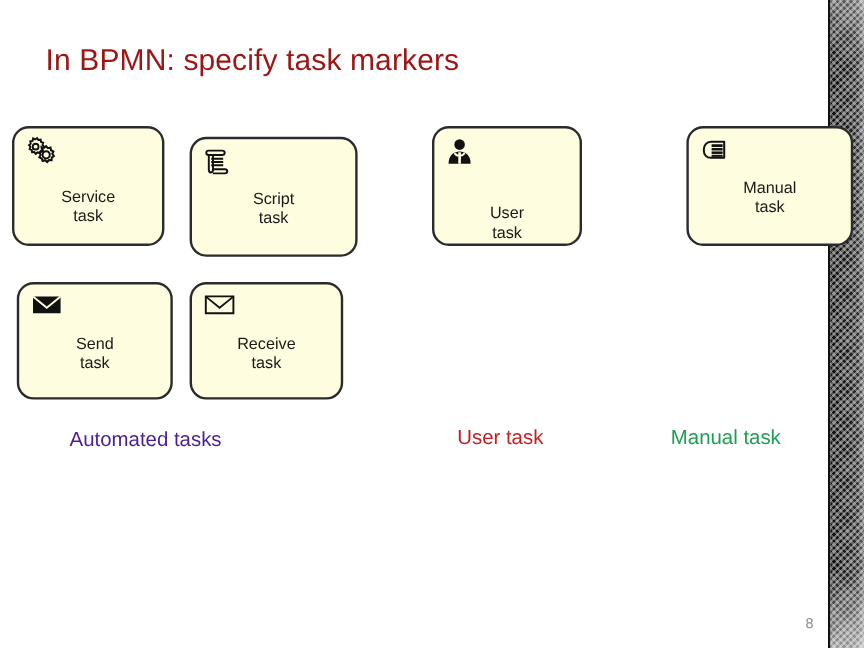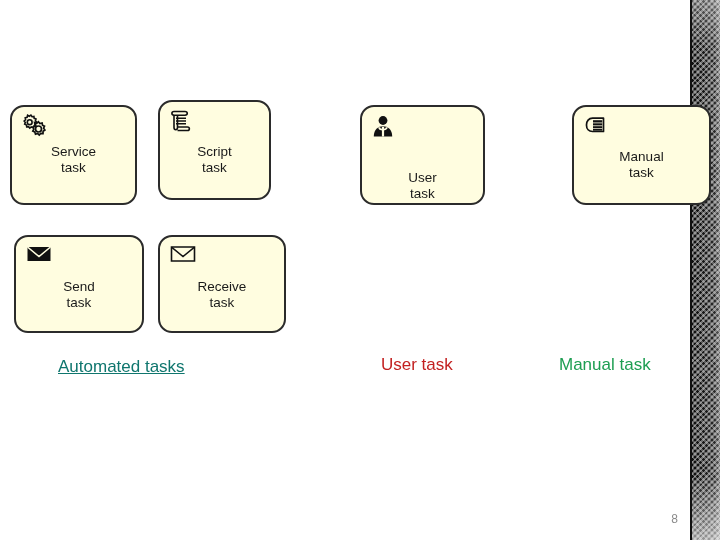--- a/index.html
+++ b/index.html
@@ -96,21 +96,21 @@
     width: 28px;
     height: 28px;
   }
 
   
   .cat-label {
     position: absolute;
     font-size: 17px;
     white-space: nowrap;
   }
-  #cat-automated { color: #0f766e; text-decoration: underline; }
+  #cat-automated { color: #4c1d95; }
   #cat-user      { color: #c32121; }
   #cat-manual    { color: #1d9e52; }
 
   
   #page-number {
     position: absolute;
     right: 42px;
     bottom: 14px;
     font-size: 12px;
     color: #8a8a8a;
@@ -118,39 +118,40 @@
 </style>
 </head>
 <body>
 
 <div id="slide">
 
   <div id="right-strip-rule"></div>
   <div id="right-strip"></div>
   <div id="right-strip-fade"></div>
 
+  <div id="title">In BPMN: specify task markers</div>
 
   <div class="task-box" style="left:10px; top:105px; width:127px; height:100px;">
     <span class="task-icon">
       <svg viewBox="0 0 28 28" width="28" height="28">
         <g fill="none" stroke="#111" stroke-width="1.6">
           <path d="M8.6 3.3 l1.7 .9 1.6-1.1 1.1 1.6 1.9-.3 .3 1.9 1.8 .7-.6 1.8 1.3 1.4-1.4 1.3 .5 1.9-1.9 .5-.8 1.8-1.8-.7-1.5 1.2-1.2-1.5-1.9 .2-.2-1.9-1.8-.8 .7-1.8-1.2-1.4 1.4-1.3-.4-1.9 1.9-.4z"></path>
           <circle cx="10.7" cy="10.2" r="2.4"></circle>
         </g>
         <g fill="none" stroke="#111" stroke-width="1.7">
           <path d="M15.6 10.6 l2.1 .7 1.7-1.5 1.5 1.7 2.2-.5 .4 2.2 2.0 1.0-.9 2.0 1.3 1.8-1.8 1.3-.1 2.2-2.2-.2-1.5 1.7-1.7-1.5-2.1 .7-.7-2.1-2.0-1.0 1.0-2.0-.7-2.1 2.1-.7z"></path>
           <circle cx="19.5" cy="17.0" r="3.0"></circle>
         </g>
       </svg>
     </span>
-    <span class="task-label" style="top:37px;">Service
-task</span>
-  </div>
-
-  <div class="task-box" style="left:158px; top:100px; width:113px; height:100px;">
+    <span class="task-label" style="top:49px;">Service
+task</span>
+  </div>
+
+  <div class="task-box" style="left:158px; top:114px; width:140px; height:100px;">
     <span class="task-icon">
       <svg viewBox="0 0 28 28" width="28" height="28">
         <path d="M7 4.5 C4.2 4.5 4.2 8.2 7 8.2 L18 8.2 C21 8.2 21 4.5 18 4.5 Z" fill="none" stroke="#111" stroke-width="1.6"></path>
         <path d="M7 8.2 L7 20.5 C7 23.5 10.5 23.5 10.5 20.5 L10.5 8.2" fill="none" stroke="#111" stroke-width="1.6"></path>
         <path d="M10.5 23.5 L20.5 23.5 C23 23.5 23 20 20.5 20 L10.5 20" fill="none" stroke="#111" stroke-width="1.6"></path>
         <path d="M9 11.3 L19 11.3 M9 14.0 L19 14.0 M9 16.7 L19 16.7" stroke="#111" stroke-width="1.5" fill="none"></path>
       </svg>
     </span>
     <span class="task-label" style="top:42px;">Script
 task</span>

